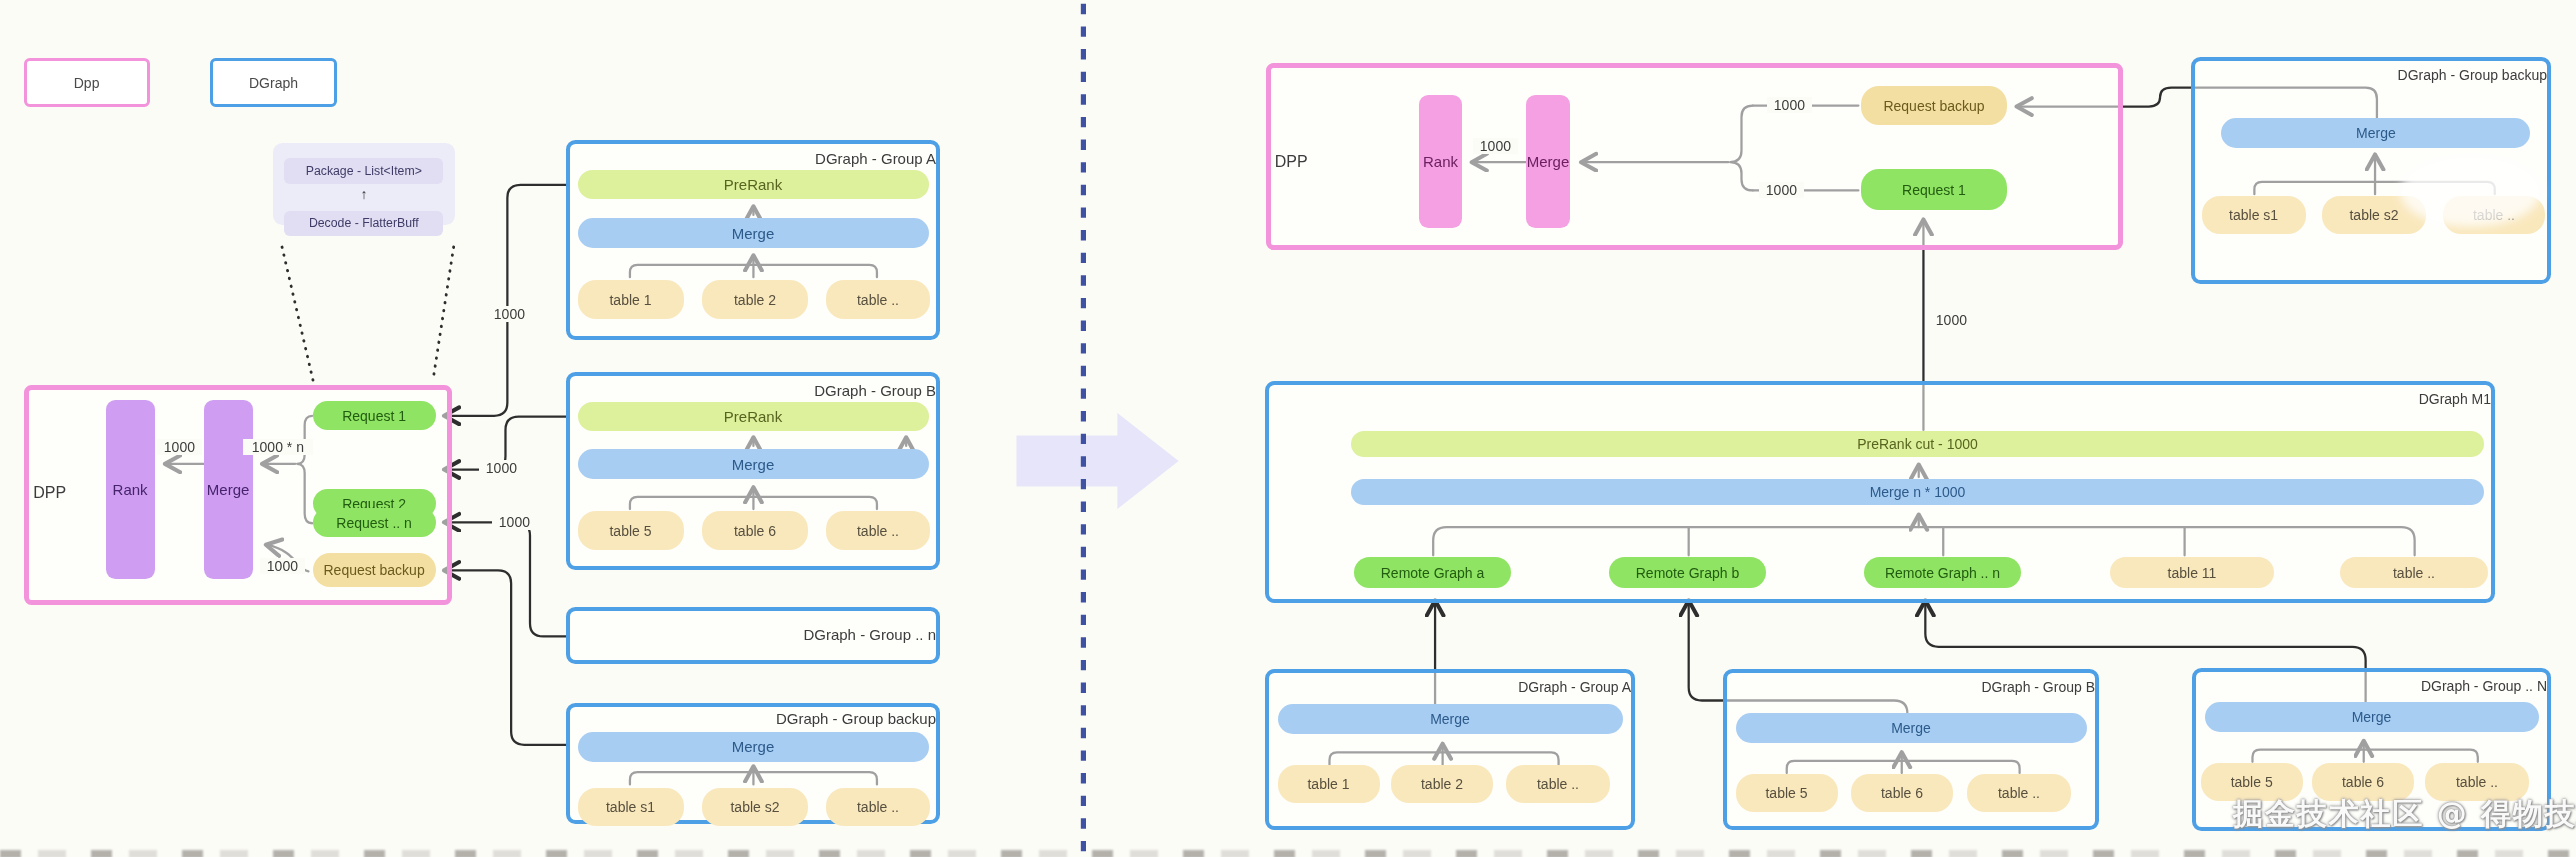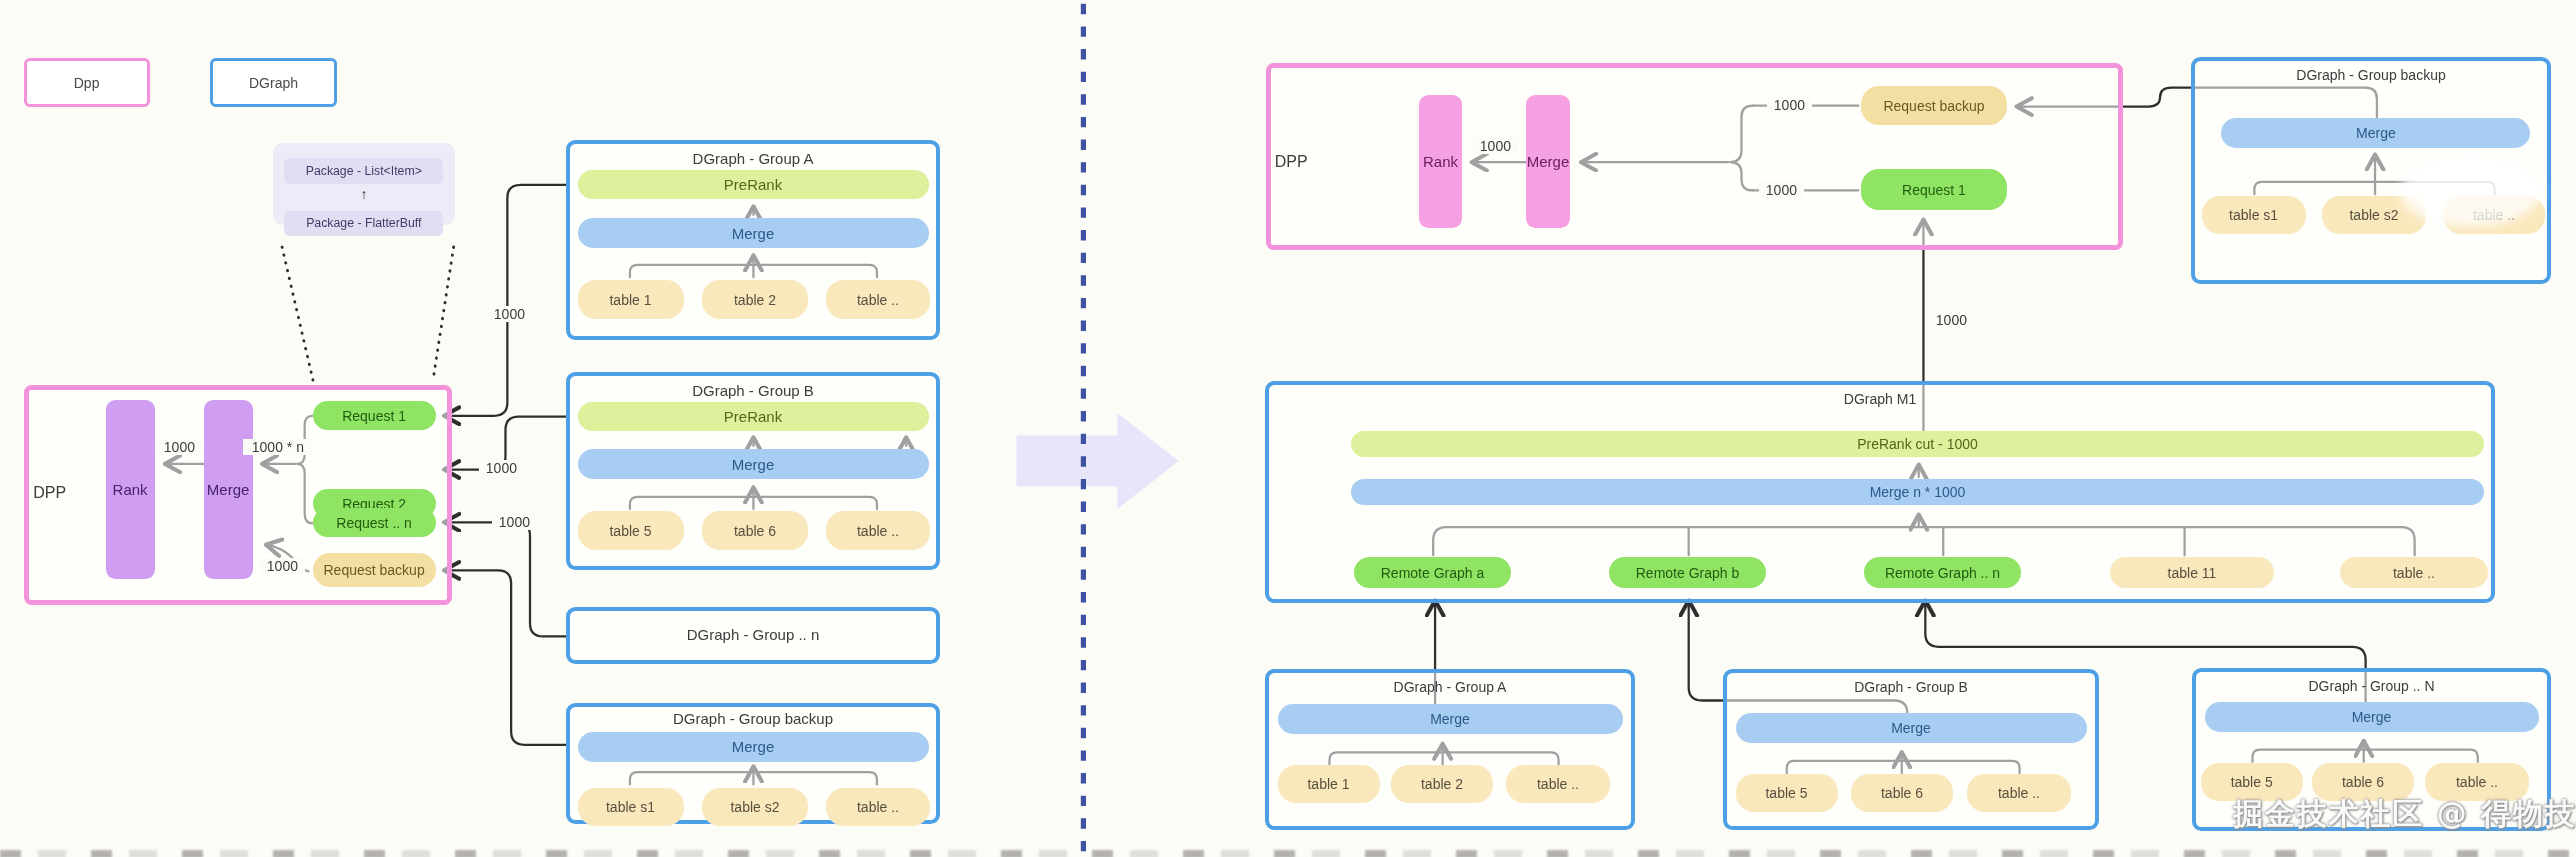--- a/index.html
+++ b/index.html
@@ -3,21 +3,21 @@
 <meta charset="utf-8">
 <style>
   html,body{margin:0;padding:0;background:#e9e9e4;}
   .canvas{position:relative;width:2576px;height:857px;background:#fcfcf7;overflow:hidden;
           font-family:"Liberation Sans",sans-serif;color:#3c3c3c;}
   
   .bluebox{position:absolute;border:4.7px solid #4d9fe6;border-radius:9.4px;background:rgba(255,255,255,.55);}
   .pinkbox{position:absolute;border:5.7px solid #f293dc;border-radius:7.5px;background:rgba(255,255,255,.55);}
   .legendbox{position:absolute;border-radius:5.7px;background:#fff;display:flex;align-items:center;justify-content:center;
              font-size:14px;color:#4a4a4a;}
-  .ttl{position:absolute;left:0;right:0;top:5.7px;text-align:center;font-size:15px;color:#3c3c3c;white-space:nowrap;}
+  .ttl{position:absolute;left:0;right:0;top:5.7px;text-align:right;font-size:15px;color:#3c3c3c;white-space:nowrap;}
   
   .bar{position:absolute;border-radius:18px;display:flex;align-items:center;justify-content:center;
        font-size:15px;white-space:nowrap;}
   .sm{font-size:14px;}
   .gbar{background:#ddf09b;color:#57641f;}
   .bbar{background:#a7cdf2;color:#2c5a8a;}
   .tbar{background:#fae8bd;color:#57503f;}
   .rq{background:#8fe463;color:#225c10;}
   .rqb{background:#f4dfa2;color:#6a5a1e;}
   .vpurple{background:#cf9df2;color:#45246b;border-radius:9.4px;}
@@ -107,21 +107,21 @@
   <div class="legendbox" style="left:23.6px;top:58px;width:120px;height:43px;border:3.8px solid #f293dc;">
     <span>Dpp</span>
   </div>
   <div class="legendbox" style="left:210px;top:58px;width:121px;height:43px;border:3.8px solid #4d9fe6;">
     <span>DGraph</span>
   </div>
 
   <div class="note" style="left:273px;top:143px;width:182px;height:82px;">
     <div class="noteline" style="left:11.3px;top:15px;width:159px;height:26.4px;">Package - List&lt;Item&gt;</div>
     <div class="notearrow" style="top:43px;">↑</div>
-    <div class="noteline" style="left:11.3px;top:68px;width:159px;height:24.5px;">Package - FlatterBuff</div>
+    <div class="noteline" style="left:11.3px;top:68px;width:159px;height:24.5px;">Decode - FlatterBuff</div>
   </div>
 
   <div class="bluebox" style="left:566px;top:140px;width:366px;height:192px;">
     <div class="ttl">DGraph - Group A</div>
     <div class="bar gbar" style="left:7.5px;top:26.4px;width:351px;height:29px;">PreRank</div>
     <div class="bar bbar" style="left:7.5px;top:74px;width:351px;height:30px;">Merge</div>
     <div class="bar tbar sm" style="left:7.5px;top:136px;width:106px;height:39px;">table 1</div>
     <div class="bar tbar sm" style="left:132px;top:136px;width:106px;height:39px;">table 2</div>
     <div class="bar tbar sm" style="left:256px;top:136px;width:104px;height:39px;">table ..</div>
   </div>

